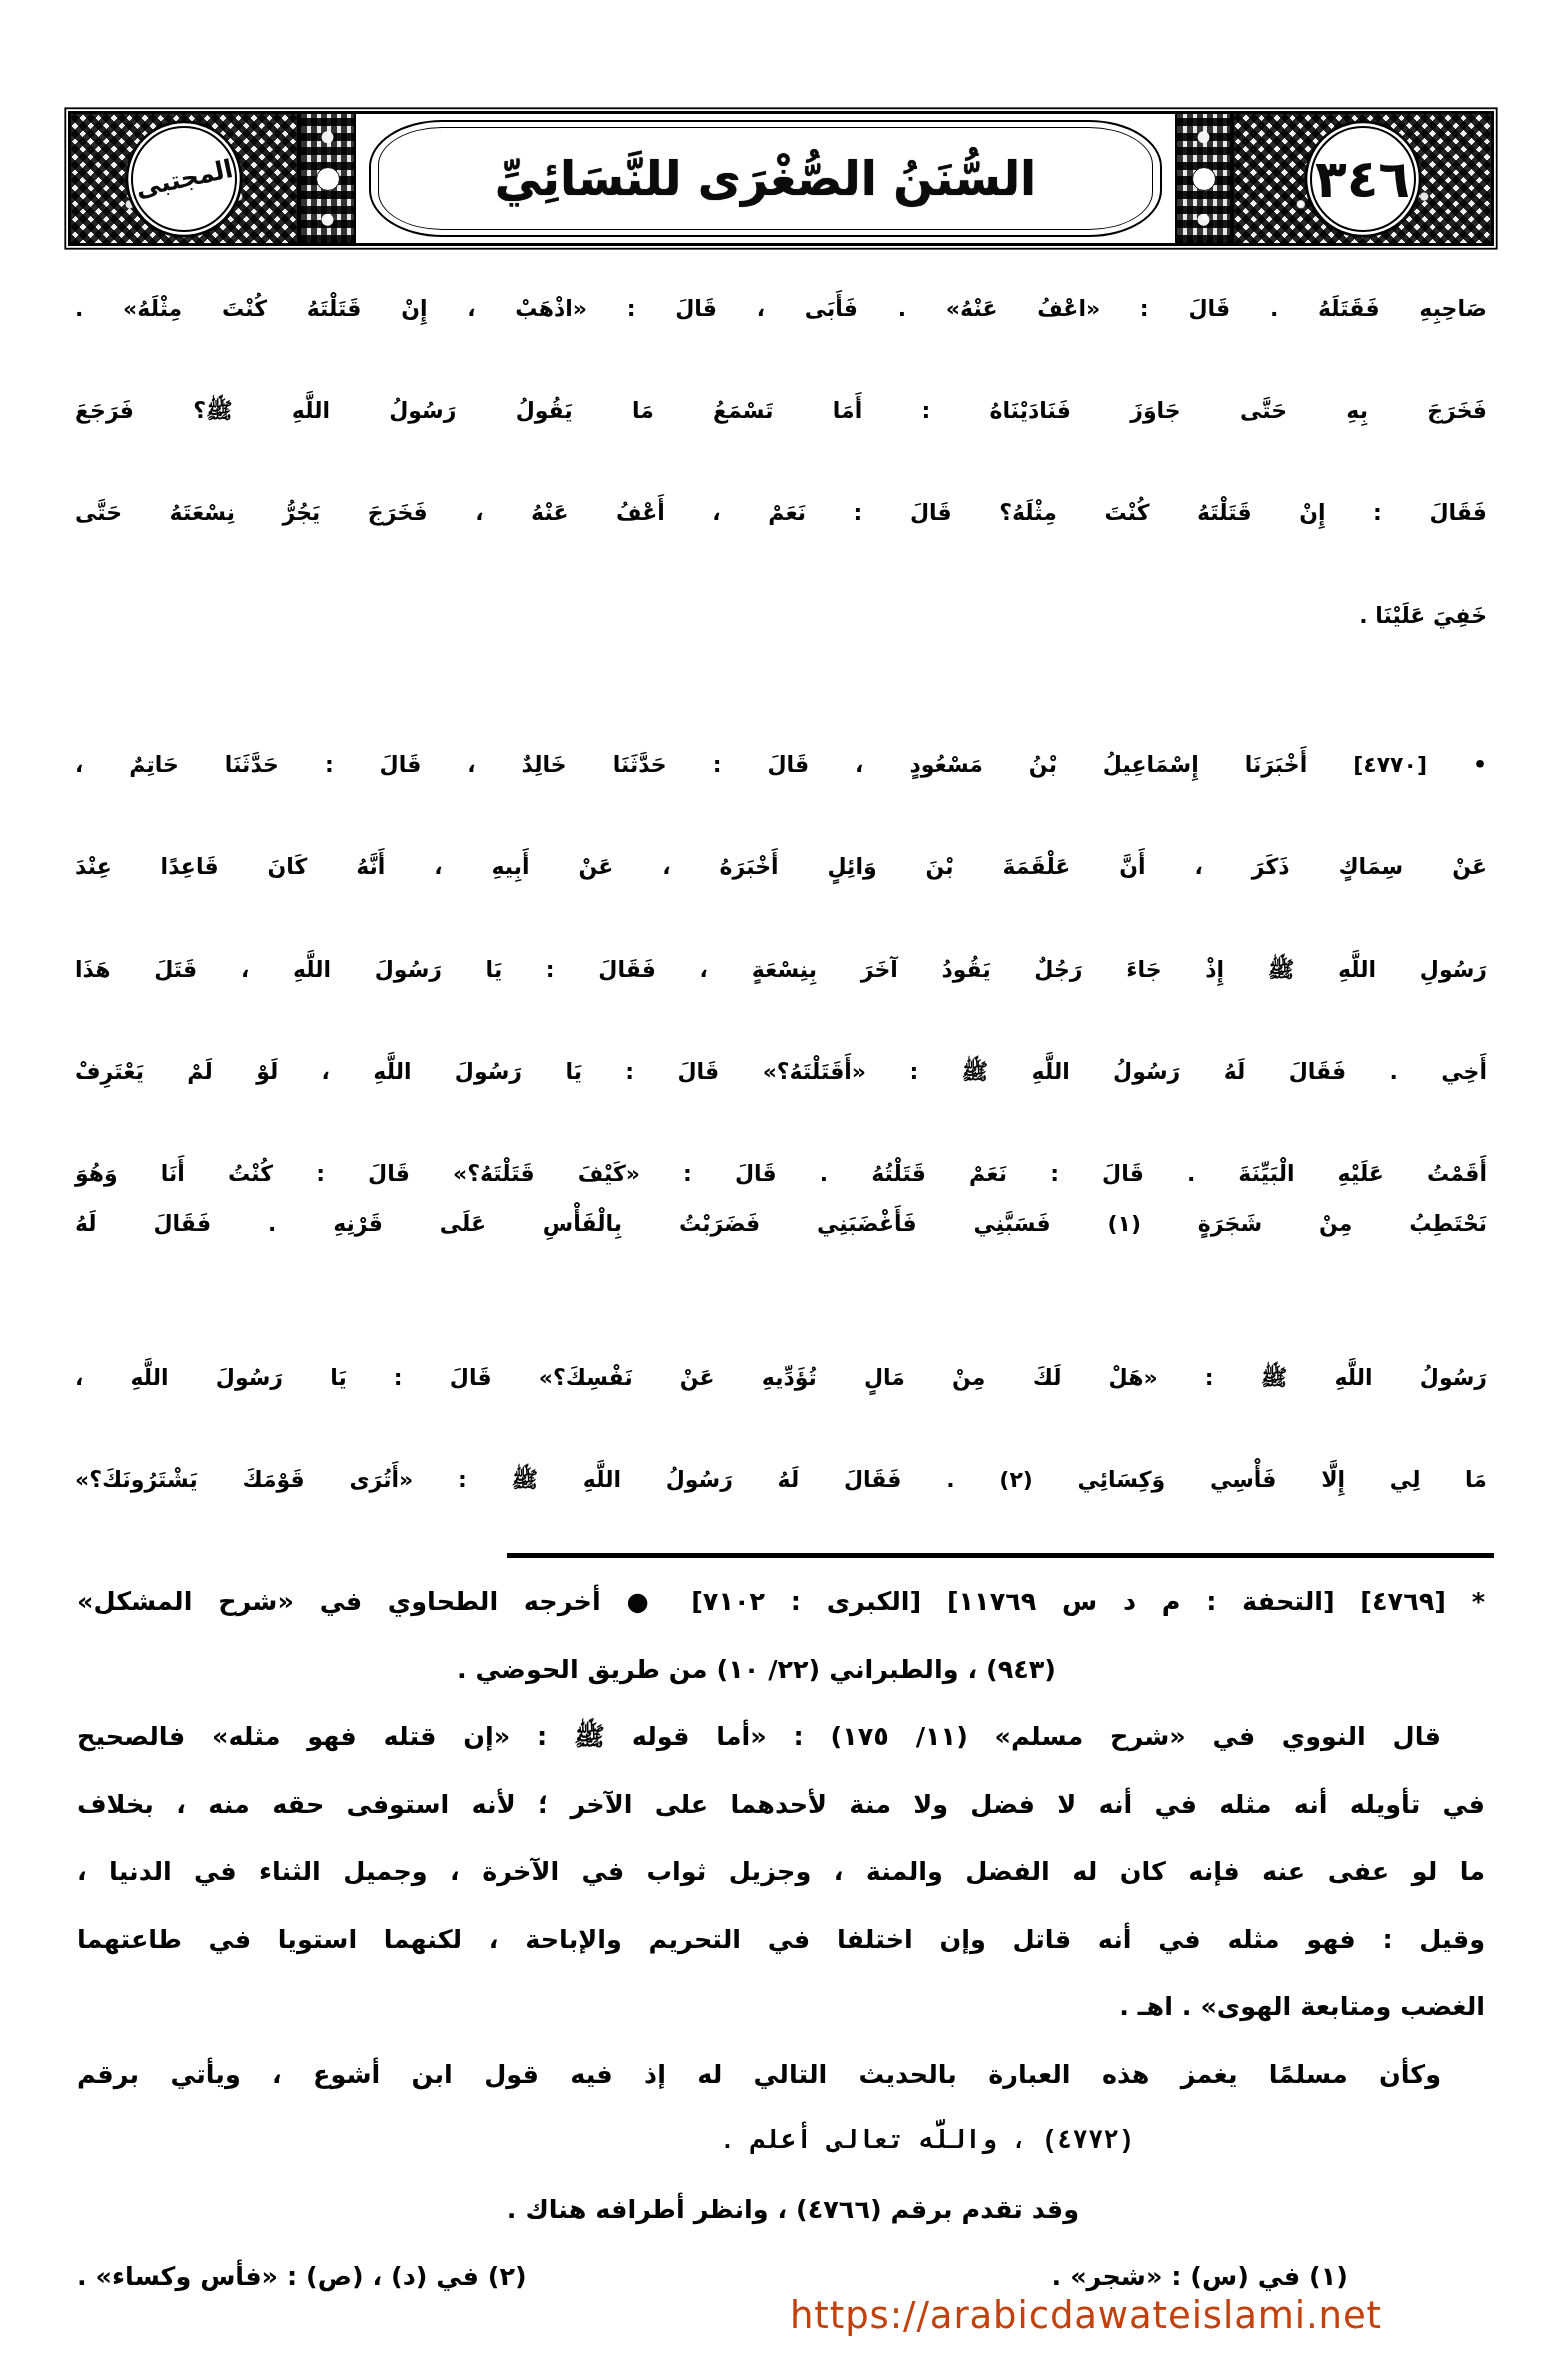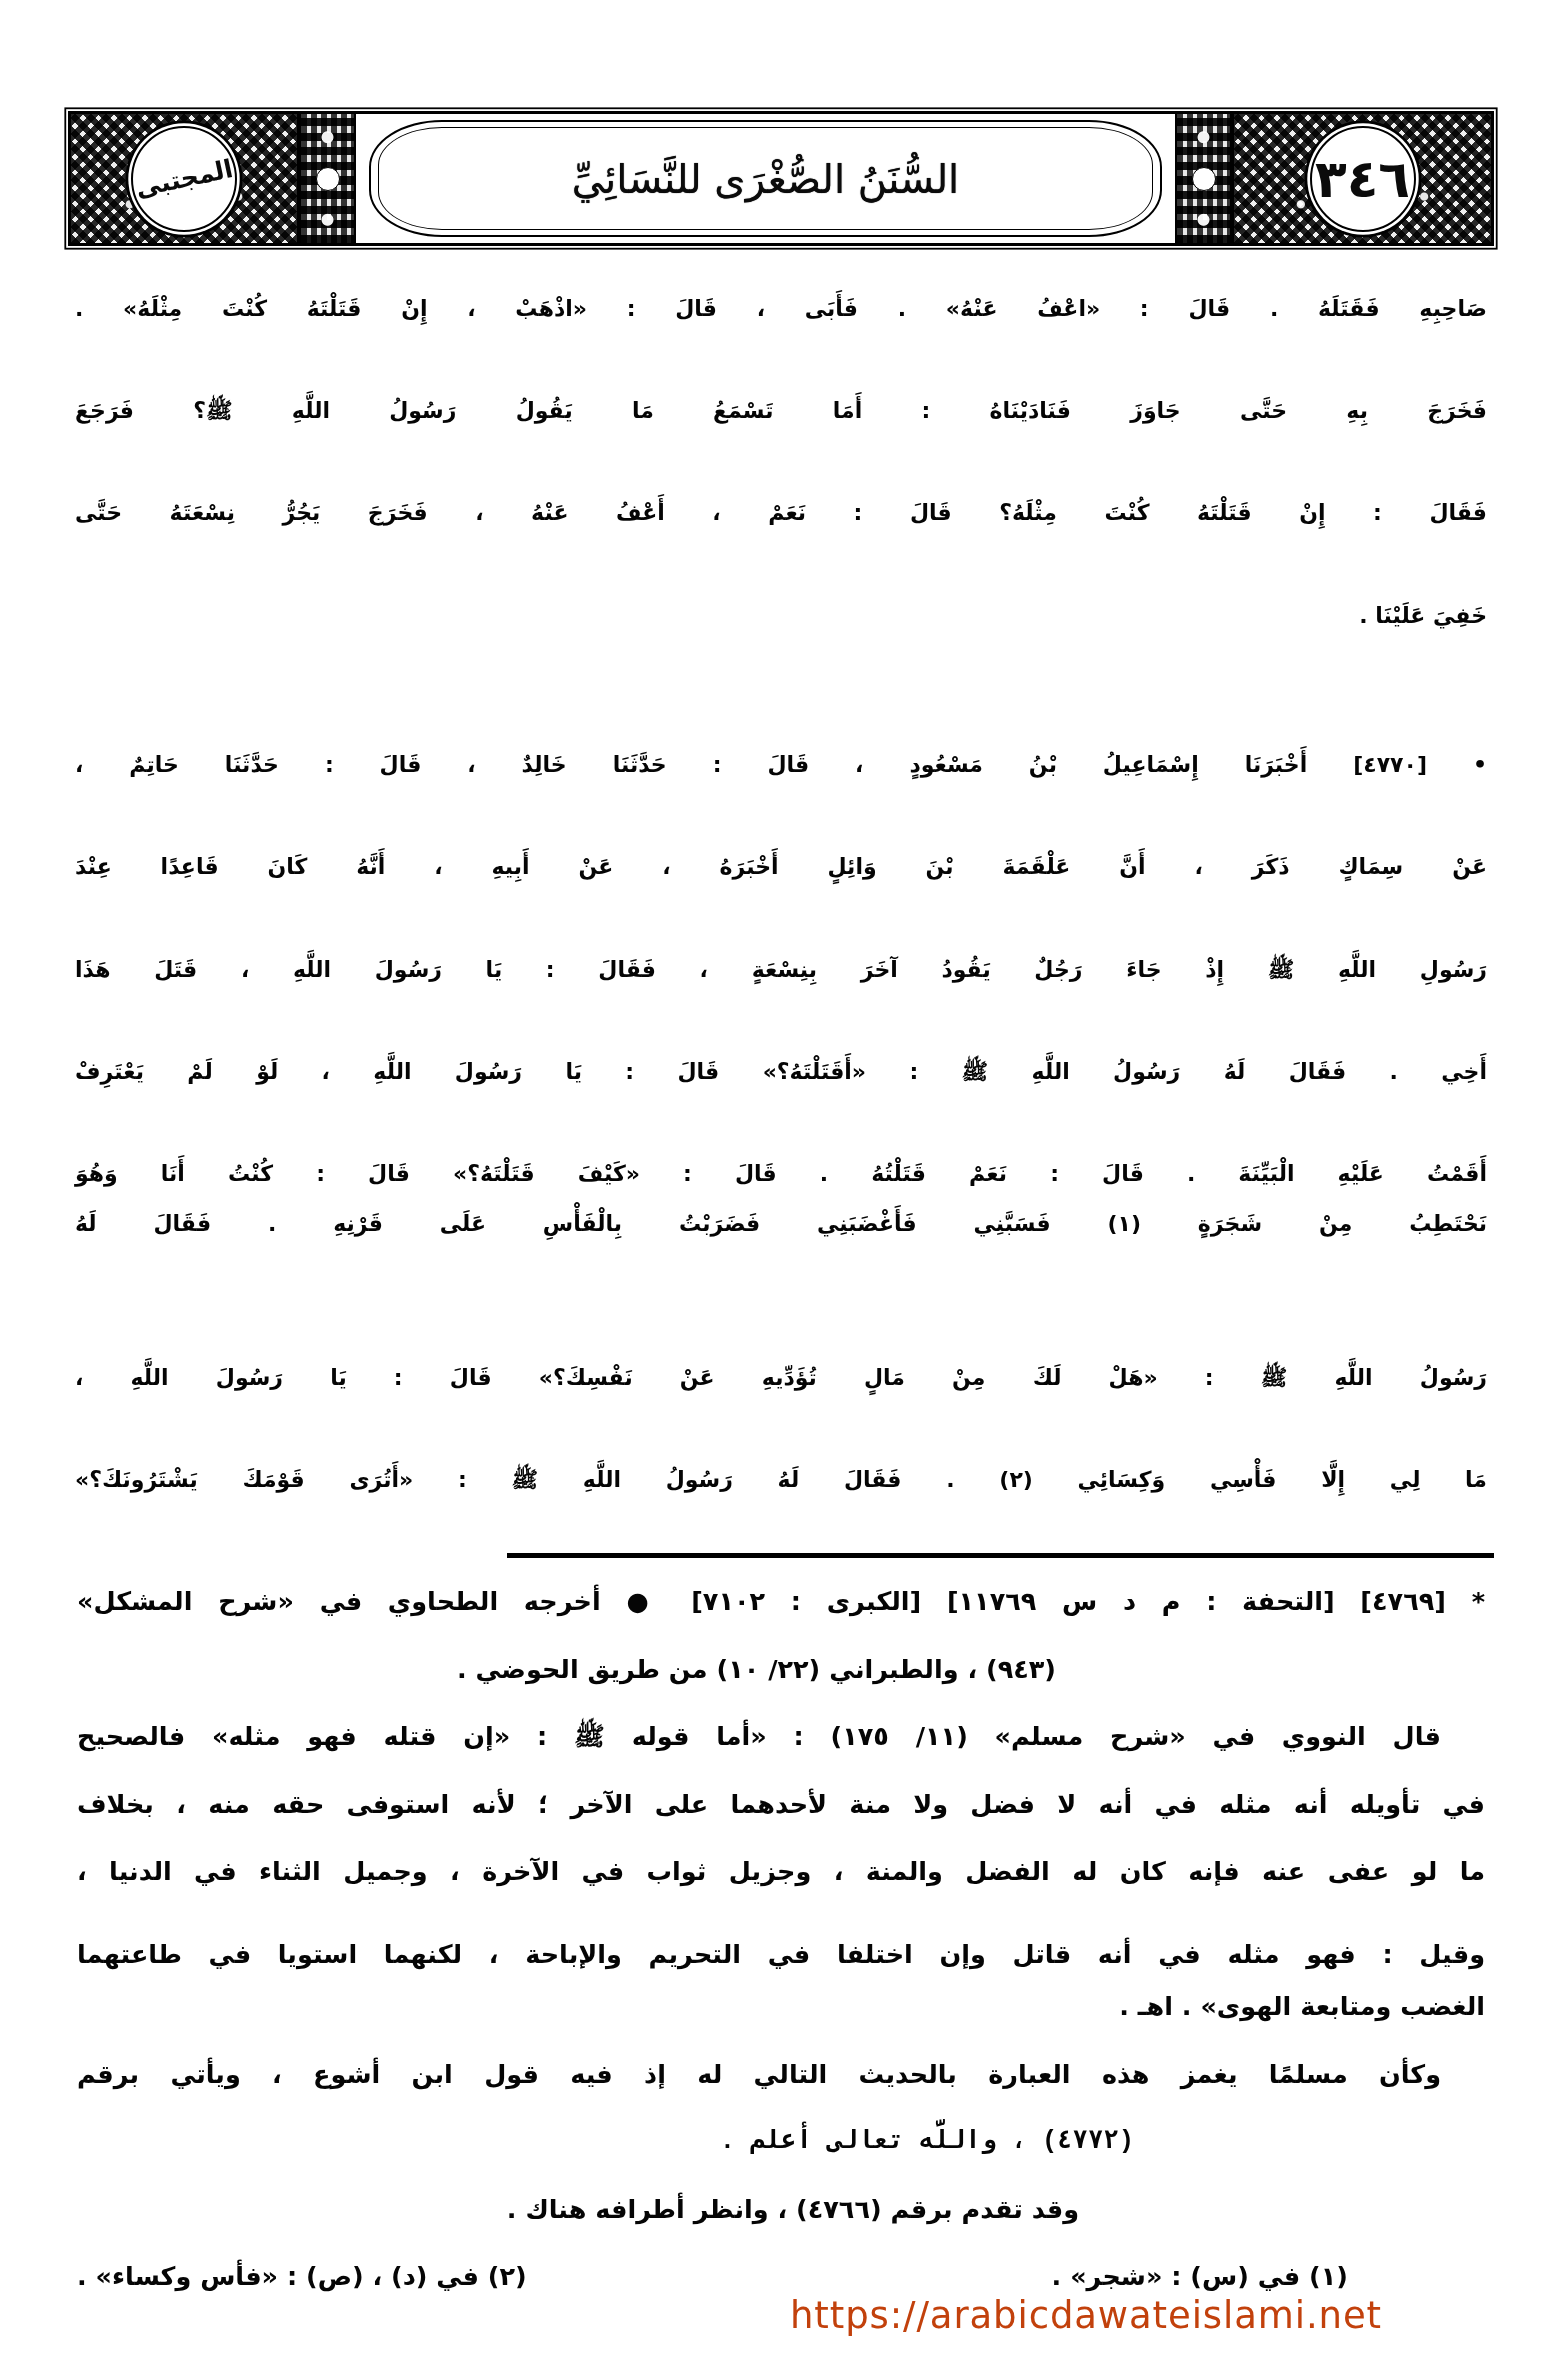--- a/index.html
+++ b/index.html
@@ -55,21 +55,21 @@
   }
   .title-panel::before{
     content:"";position:absolute;top:6.4px;bottom:6.4px;left:12.8px;right:12.8px;
     border:2.7px solid #000;border-radius:73px/47px;
   }
   .title-panel::after{
     content:"";position:absolute;top:12.8px;bottom:12.8px;left:22px;right:22px;
     border:0.9px solid #000;border-radius:64px/38px;
   }
   .page-title{
-    position:relative;z-index:1;font-size:40px;font-weight:400;direction:rtl;
+    position:relative;z-index:1;font-size:47px;font-weight:700;direction:rtl;
     text-shadow:0 0 0.9px #000;
   }
 
   
   .body-text{position:absolute;left:75px;right:71px;top:290px;direction:rtl;}
   .bline{
     position:absolute;width:100%;font-size:22px;font-weight:700;line-height:1.75;
     direction:rtl;color:#050505;
   }
   .bline.j{text-align:justify;text-align-last:justify;}
@@ -137,21 +137,21 @@
   </div>
 
   <div class="fn-sep"></div>
 
   <div class="footnotes">
     <div class="fline j" style="top:0px">* [٤٧٦٩] [التحفة : م د س ١١٧٦٩] [الكبرى : ٧١٠٢] ● أخرجه الطحاوي في «شرح المشكل»</div>
     <div class="fline cont2" style="top:68px">(٩٤٣) ، والطبراني (٢٢/ ١٠) من طريق الحوضي .</div>
     <div class="fline j ind" style="top:135px">قال النووي في «شرح مسلم» (١١/ ١٧٥) : «أما قوله ﷺ : «إن قتله فهو مثله» فالصحيح</div>
     <div class="fline j" style="top:203px">في تأويله أنه مثله في أنه لا فضل ولا منة لأحدهما على الآخر ؛ لأنه استوفى حقه منه ، بخلاف</div>
     <div class="fline j" style="top:270px">ما لو عفى عنه فإنه كان له الفضل والمنة ، وجزيل ثواب في الآخرة ، وجميل الثناء في الدنيا ،</div>
-    <div class="fline j" style="top:353px">وقيل : فهو مثله في أنه قاتل وإن اختلفا في التحريم والإباحة ، لكنهما استويا في طاعتهما</div>
+    <div class="fline j" style="top:338px">وقيل : فهو مثله في أنه قاتل وإن اختلفا في التحريم والإباحة ، لكنهما استويا في طاعتهما</div>
     <div class="fline r" style="top:405px">الغضب ومتابعة الهوى» . اهـ .</div>
     <div class="fline j ind" style="top:473px">وكأن مسلمًا يغمز هذه العبارة بالحديث التالي له إذ فيه قول ابن أشوع ، ويأتي برقم</div>
     <div class="fline cont9" style="top:540px">(٤٧٧٢) ، واللَّه تعالى أعلم .</div>
     <div class="fline cont10" style="top:608px">وقد تقدم برقم (٤٧٦٦) ، وانظر أطرافه هناك .</div>
     <div class="fline variants" style="top:675px">
       <span>(١) في (س) : «شجر» .</span>
       <span>(٢) في (د) ، (ص) : «فأس وكساء» .</span>
     </div>
   </div>
 

